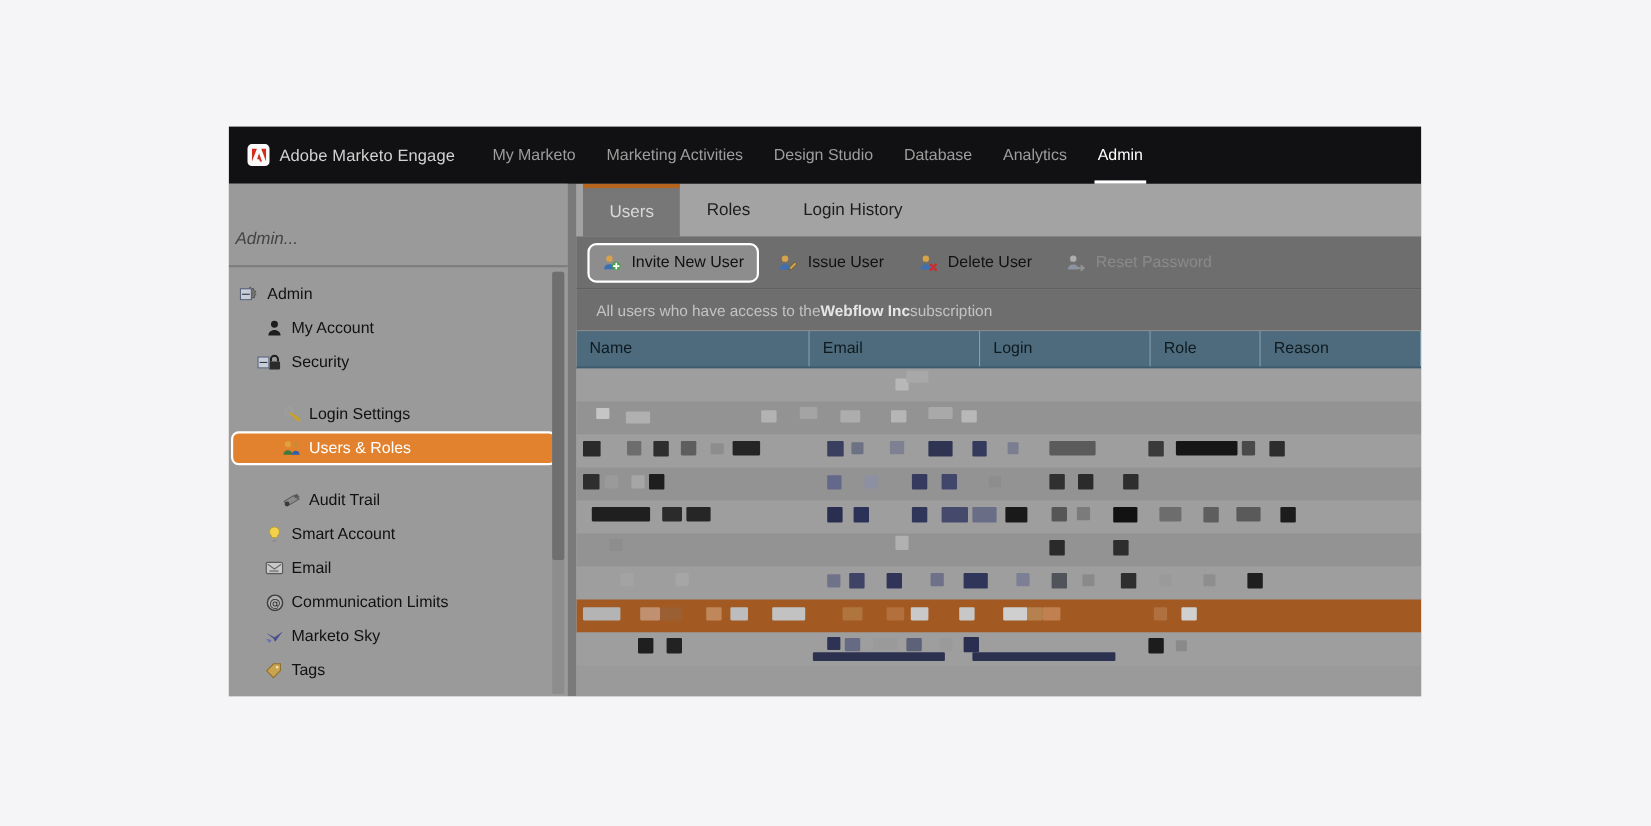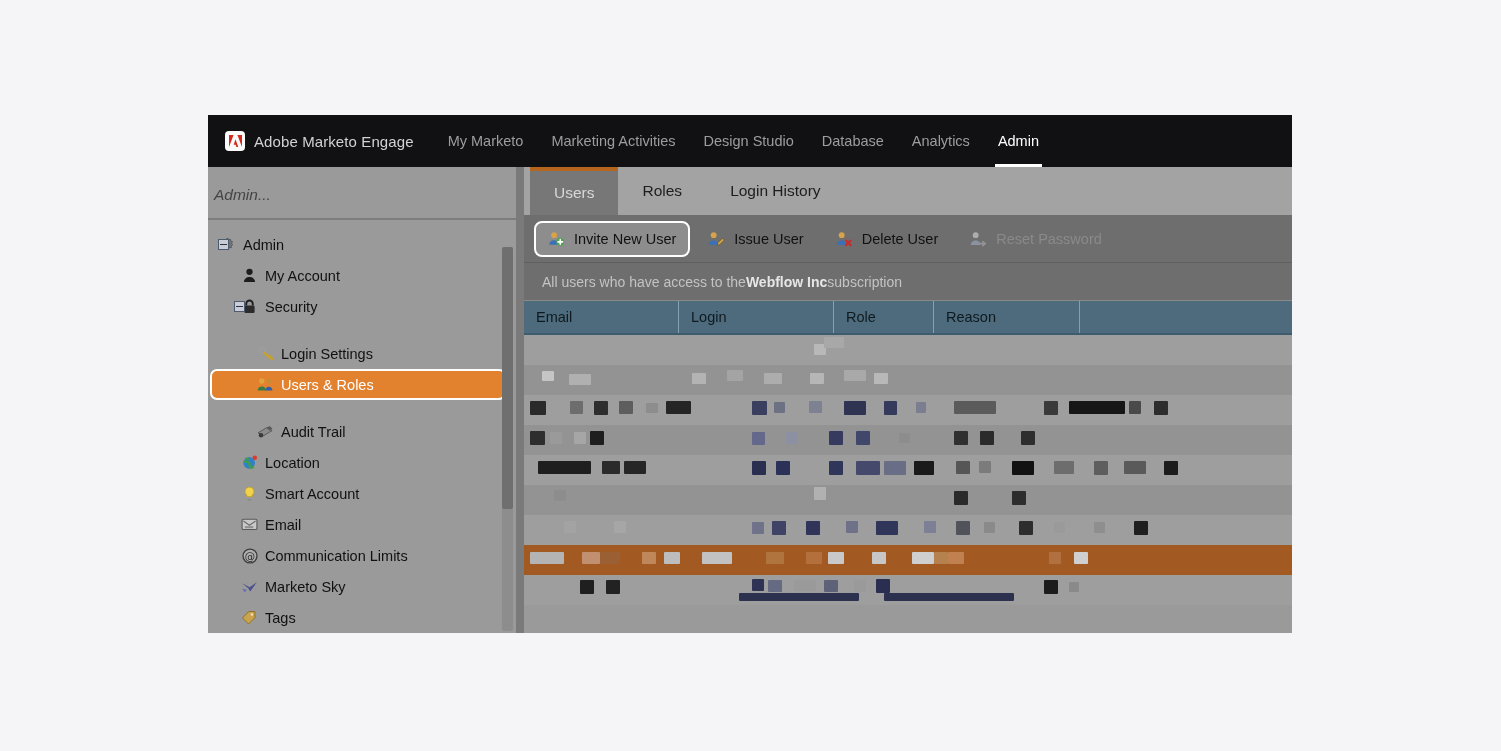--- a/index.html
+++ b/index.html
@@ -266,31 +266,20 @@
               <svg width="17" height="15" viewBox="0 0 18 16">
                 <path d="M1 9.5l9-5.5 6 3-9 5.5z" fill="#8b8b8b" stroke="#4a4a4a" stroke-width=".8"></path>
                 <path d="M10 4l3.5-2 3 3-3.3 1.8z" fill="#5a5a5a"></path>
                 <circle cx="4.2" cy="12" r="2.4" fill="#3a3a3a"></circle>
               </svg>
             </span>
             <span>Audit Trail</span>
           </div>
           <div class="tree-row lvl1">
             <span class="ti">
-              <svg width="16" height="15" viewBox="0 0 17 16">
-                <circle cx="7.6" cy="8.4" r="6.2" fill="#2f7fc9"></circle>
-                <path d="M2.2 6.5c2.2 1.2 4.3.4 5.4 2s-.2 3.2 1 4.4 2.8.6 3.6-.6" fill="none" stroke="#3f9e4d" stroke-width="2.6"></path>
-                <path d="M3.6 3.8c1.6.6 3 .2 4.2 1" fill="none" stroke="#3f9e4d" stroke-width="2.2"></path>
-                <circle cx="13.6" cy="3" r="2.4" fill="#d93b30"></circle>
-              </svg>
-            </span>
-            <span>Location</span>
-          </div>
-          <div class="tree-row lvl1">
-            <span class="ti">
               <svg width="13" height="16" viewBox="0 0 14 17">
                 <path d="M7 1a4.8 4.8 0 013 8.6v1.8H4V9.6A4.8 4.8 0 017 1z" fill="#f2d24b" stroke="#b89b20" stroke-width=".8"></path>
                 <rect x="4.4" y="11.8" width="5.2" height="1.6" fill="#9a9a9a"></rect>
                 <rect x="5" y="13.8" width="4" height="1.6" rx=".7" fill="#8a8a8a"></rect>
               </svg>
             </span>
             <span>Smart Account</span>
           </div>
           <div class="tree-row lvl1">
             <span class="ti">
@@ -395,20 +384,23 @@
         </div>
 
       <div id="subtitle">
         <span>All users who have access to the </span>
           <b>Webflow Inc</b>
           <span> subscription</span>
       </div>
 
       <div id="table-wrap">
         <div id="thead">
+            <div class="th" style="width: 212px; flex: 0 0 212px;">
+              <span>Name</span>
+            </div>
             <div class="th" style="width: 155px; flex: 0 0 155px;">
               <span>Email</span>
             </div>
             <div class="th" style="width: 155px; flex: 0 0 155px;">
               <span>Login</span>
             </div>
             <div class="th" style="width: 100px; flex: 0 0 100px;">
               <span>Role</span>
             </div>
             <div class="th" style="width: 146px; flex: 0 0 146px;">

